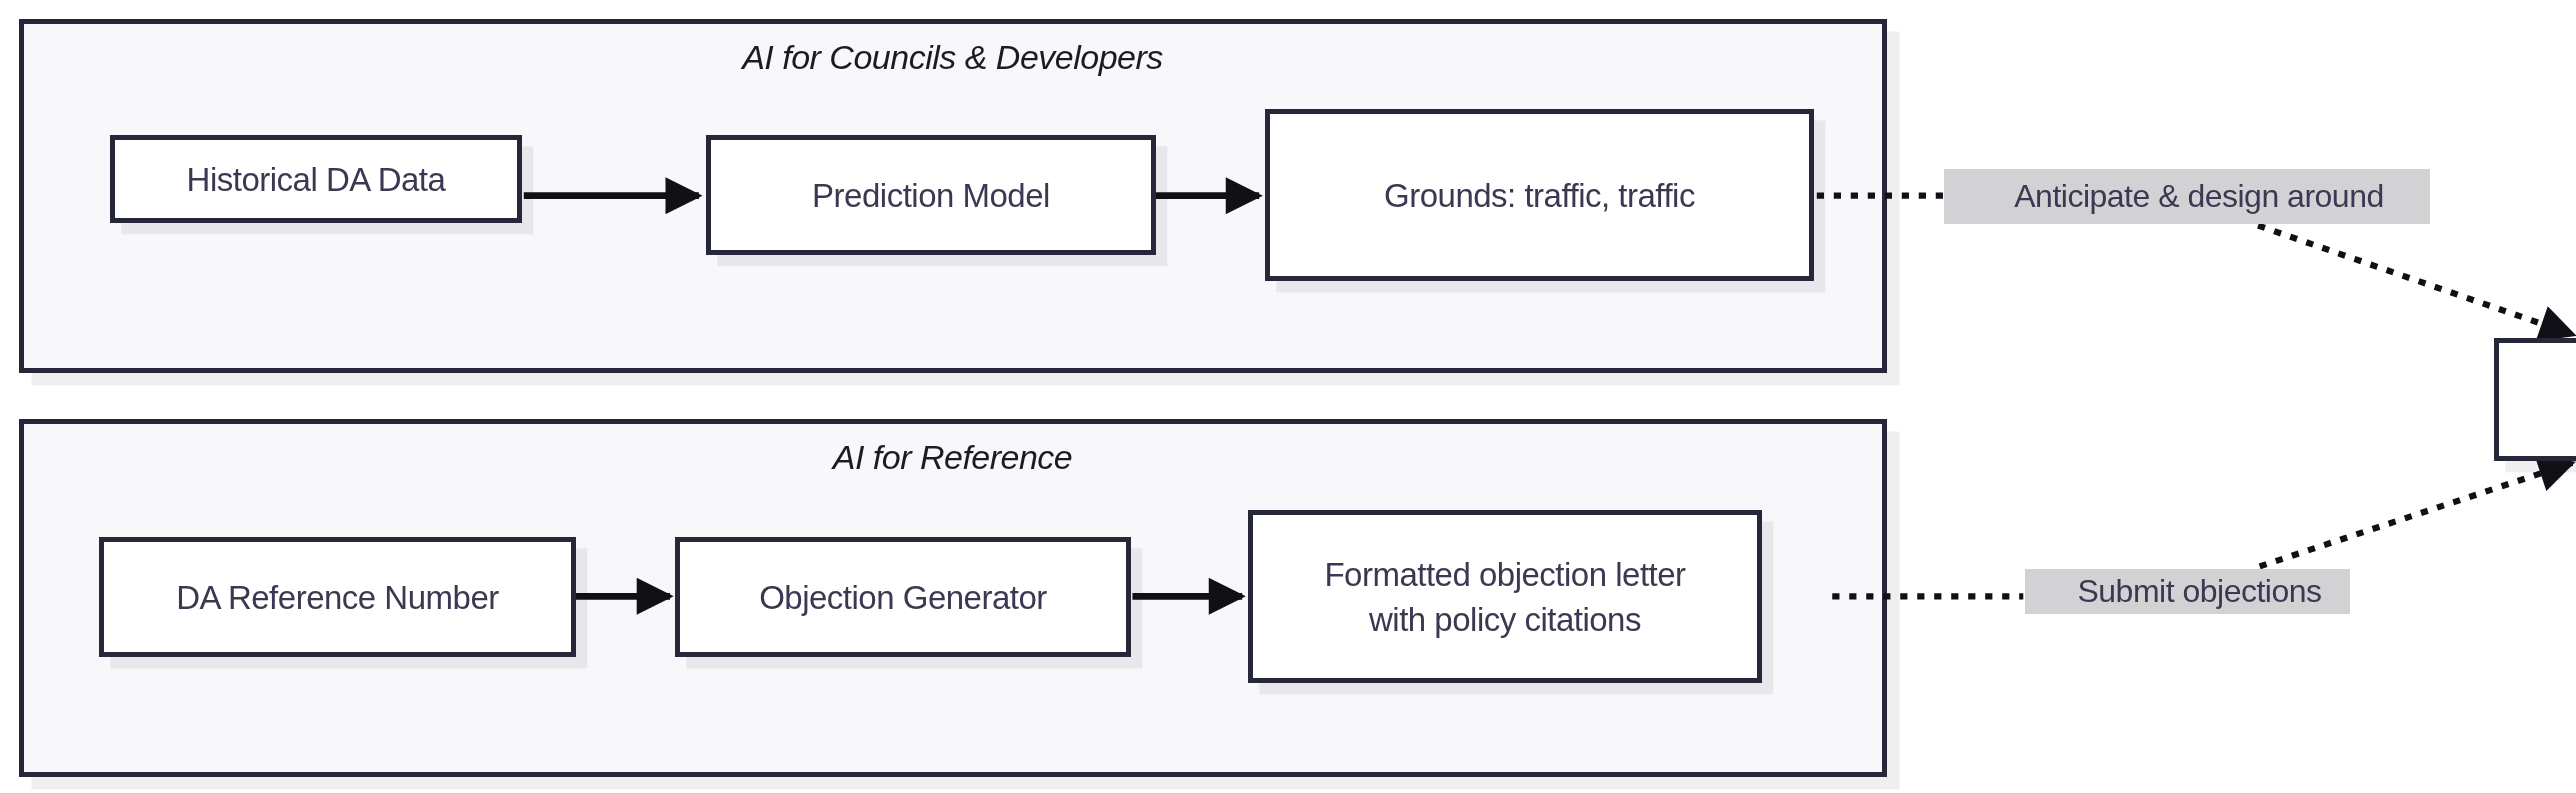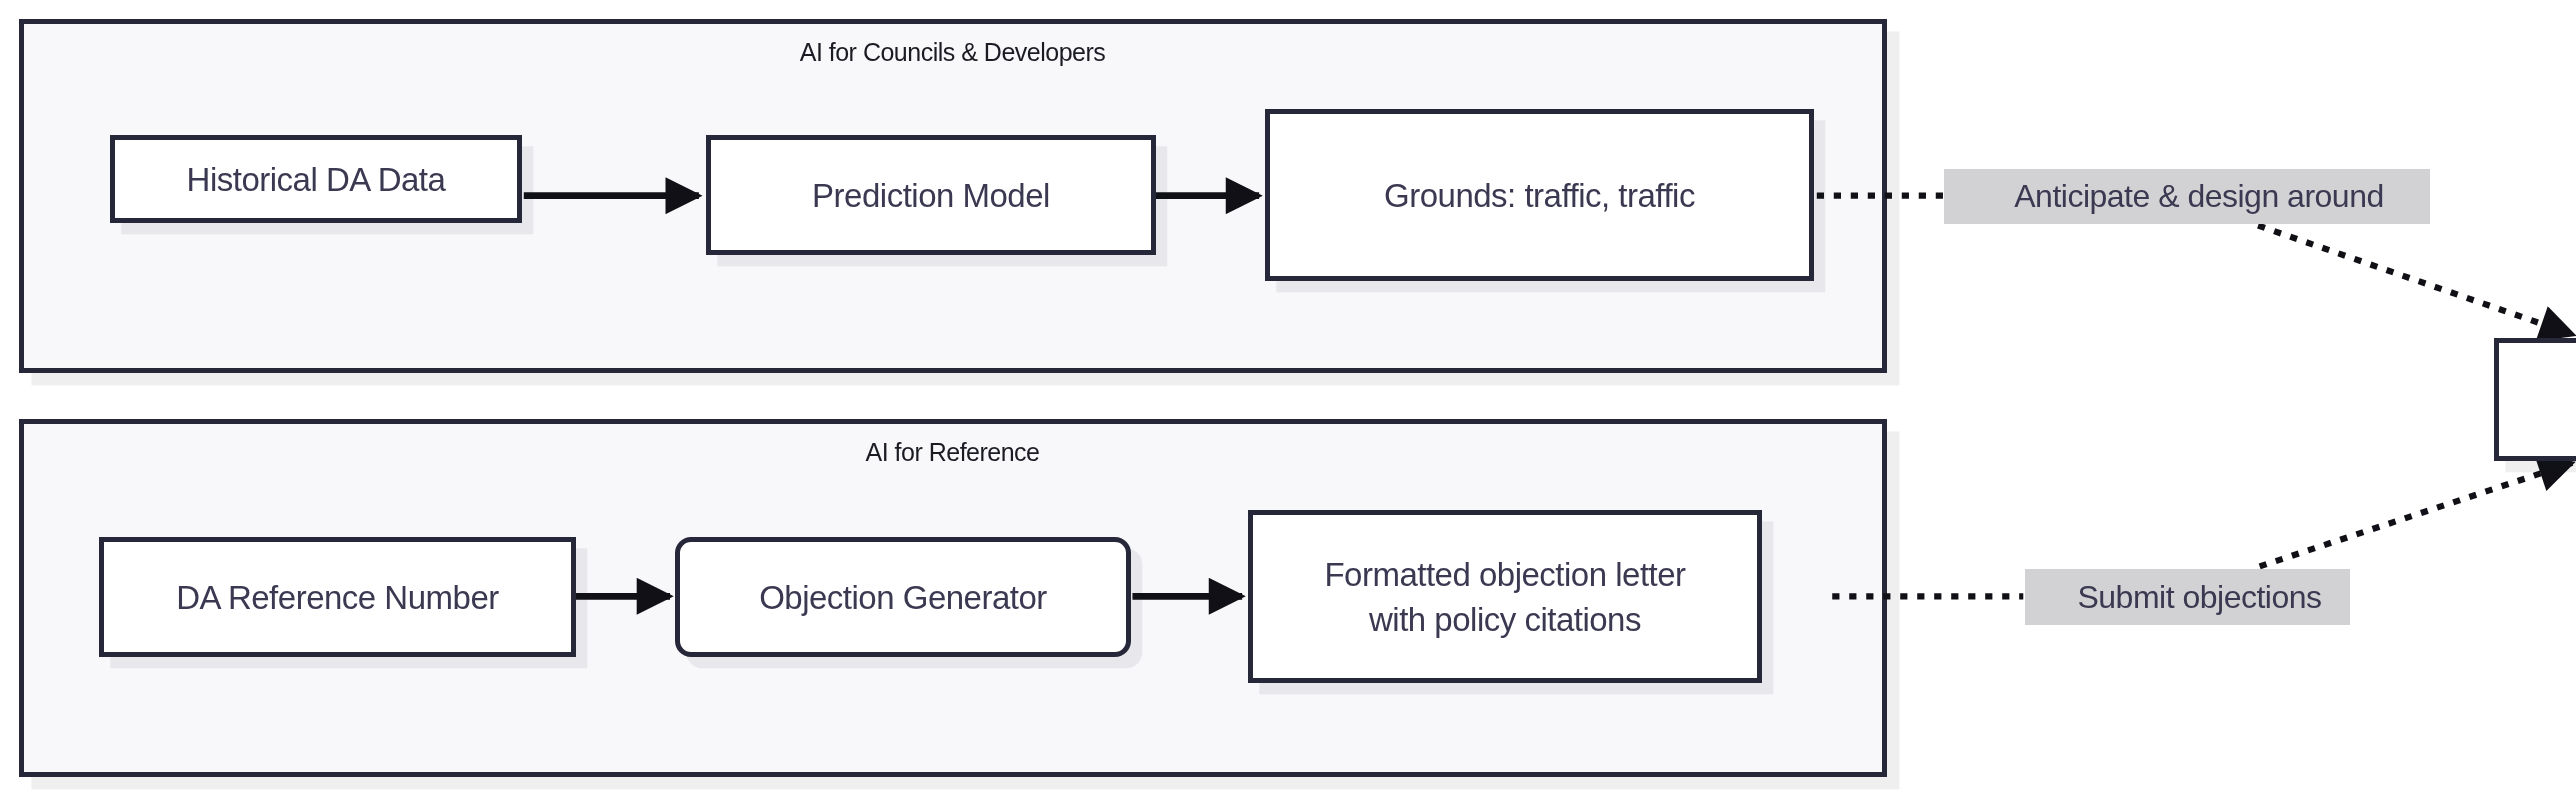--- a/index.html
+++ b/index.html
@@ -24,24 +24,25 @@
     position:absolute;
     box-sizing:border-box;
     border:5.2px solid var(--border);
     background:var(--group-bg);
     box-shadow:12.4px 12.4px 0 var(--shadow);
   }
   .group-title{
     position:absolute;
     left:0;right:0;top:14.4px;
     text-align:center;
-    font-size:25px;
+    font-size:34px;
     font-weight:400;
     color:var(--title-text);
     letter-spacing:-0.5px;
+    font-style:italic;
   }
   .node{
     position:absolute;
     box-sizing:border-box;
     border:5.2px solid var(--border);
     background:var(--node-bg);
     box-shadow:11.3px 11.3px 0 var(--shadow);
     display:flex;
     flex-direction:column;
     align-items:center;
@@ -126,35 +127,35 @@
   </div>
 
   <div class="node" style="left:1265px;top:109px;width:549px;height:172px;">
     <span>Grounds: traffic, traffic</span>
   </div>
 
   <div class="node" style="left:99px;top:537px;width:477px;height:120px;">
     <span>DA Reference Number</span>
   </div>
 
-  <div class="node" style="left:675px;top:537px;width:456px;height:120px;border-radius:16px;">
+  <div class="node" style="left:675px;top:537px;width:456px;height:120px;">
     <span>Objection Generator</span>
   </div>
 
   <div class="node" style="left:1248px;top:510px;width:514px;height:173px;">
     <span>Formatted objection letter</span>
     <span>with policy citations</span>
   </div>
 
   <div class="node" style="left:2494px;top:338px;width:541px;height:123px;">
     
   </div>
 
   <div class="edge-label" style="left:1944px;top:169px;width:486px;height:55px;">
     <span>Anticipate &amp; design around</span>
   </div>
 
-  <div class="edge-label" style="left:2025px;top:569px;width:325px;height:56px;align-items:center;">
+  <div class="edge-label" style="left:2025px;top:569px;width:325px;height:45px;align-items:center;">
     <span>Submit objections</span>
   </div>
 
 </div>
 
 
 </body></html>

